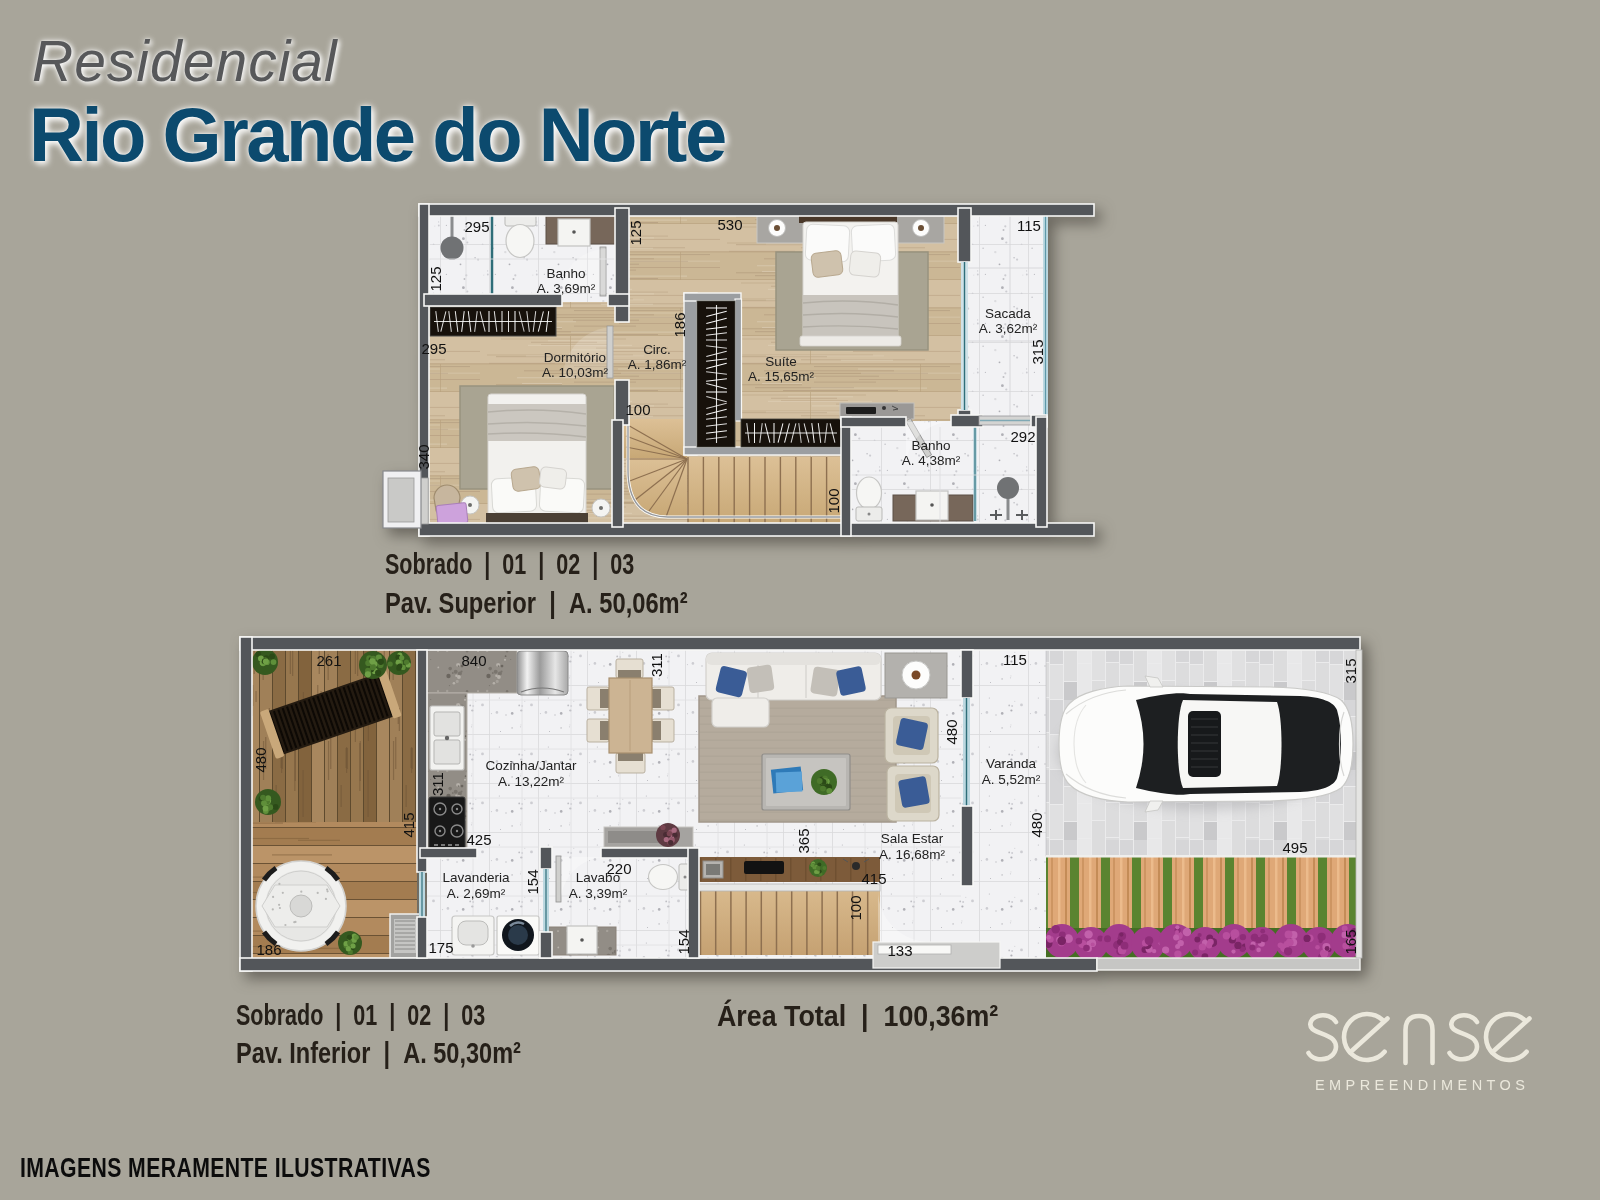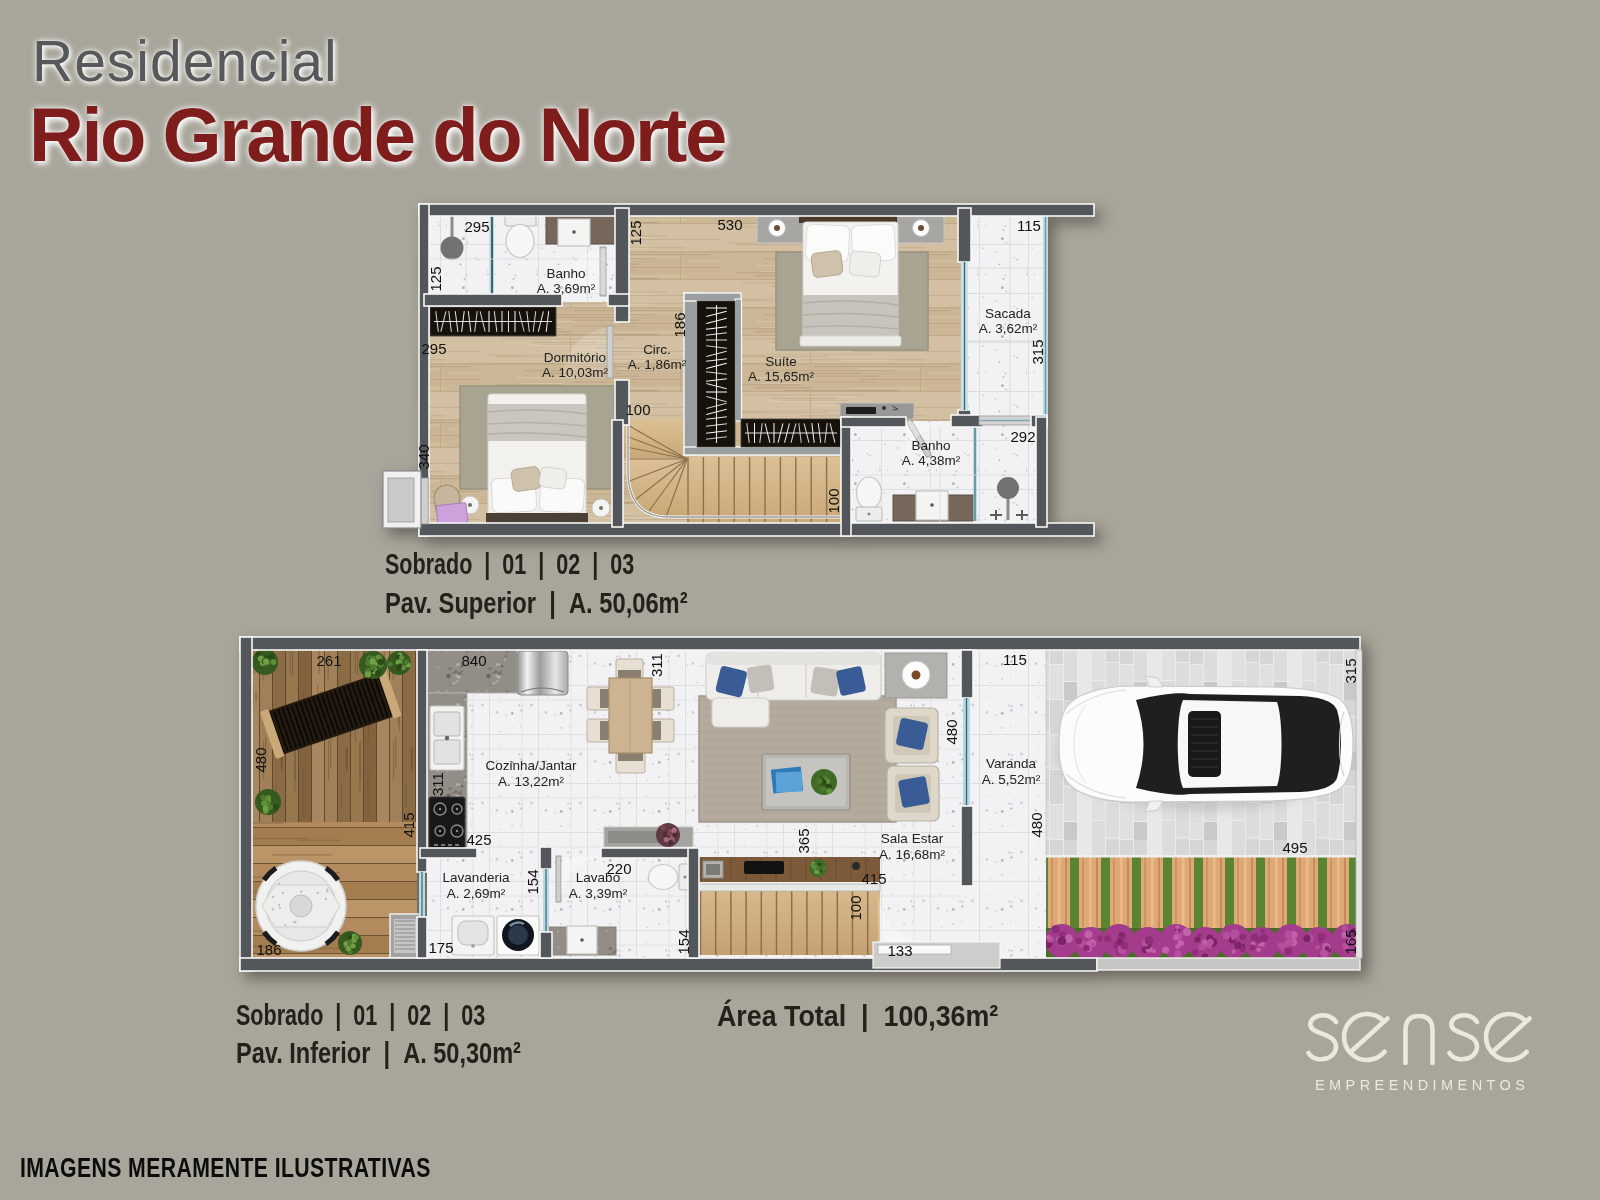--- a/index.html
+++ b/index.html
@@ -1,20 +1,20 @@
 <!DOCTYPE html>
 <html><head>
 <meta charset="utf-8">
 <style>
 html,body{margin:0;padding:0;}
 body{width:1600px;height:1200px;position:relative;background:#a8a59a;font-family:"Liberation Sans",sans-serif;overflow:hidden;}
 .abs{position:absolute;}
 #title1{left:32px;top:28px;font-size:57px;color:#57585a;letter-spacing:1px;
- text-shadow:0 0 6px rgba(255,255,255,.85),2px 2px 5px rgba(255,255,255,.9),0 0 2px rgba(255,255,255,.6);}
-#title2{left:29px;top:91px;font-size:76px;font-weight:bold;color:#7f1d1d;letter-spacing:-2.5px;
+ text-shadow:0 0 6px rgba(255,255,255,.85),2px 2px 5px rgba(255,255,255,.9),0 0 2px rgba(255,255,255,.6);font-style:italic;}
+#title2{left:29px;top:91px;font-size:76px;font-weight:bold;color:#0c4a6e;letter-spacing:-2.5px;
  text-shadow:0 0 7px rgba(255,255,255,.85),3px 3px 6px rgba(255,255,255,.9),0 0 2px rgba(255,255,255,.6);}
 .plabel{font-weight:bold;color:#262019;font-size:30px;transform-origin:left top;}
 #imagens{left:20px;top:1153px;font-size:27px;font-weight:bold;color:#0c0c0c;letter-spacing:0.5px;transform:scaleX(0.786);transform-origin:left top;}
 svg text{font-family:"Liberation Sans",sans-serif;}
 .dim{font-size:15px;fill:#111;}
 .rlab{font-size:13.5px;fill:#222;}
 </style>
 </head>
 <body>
 

